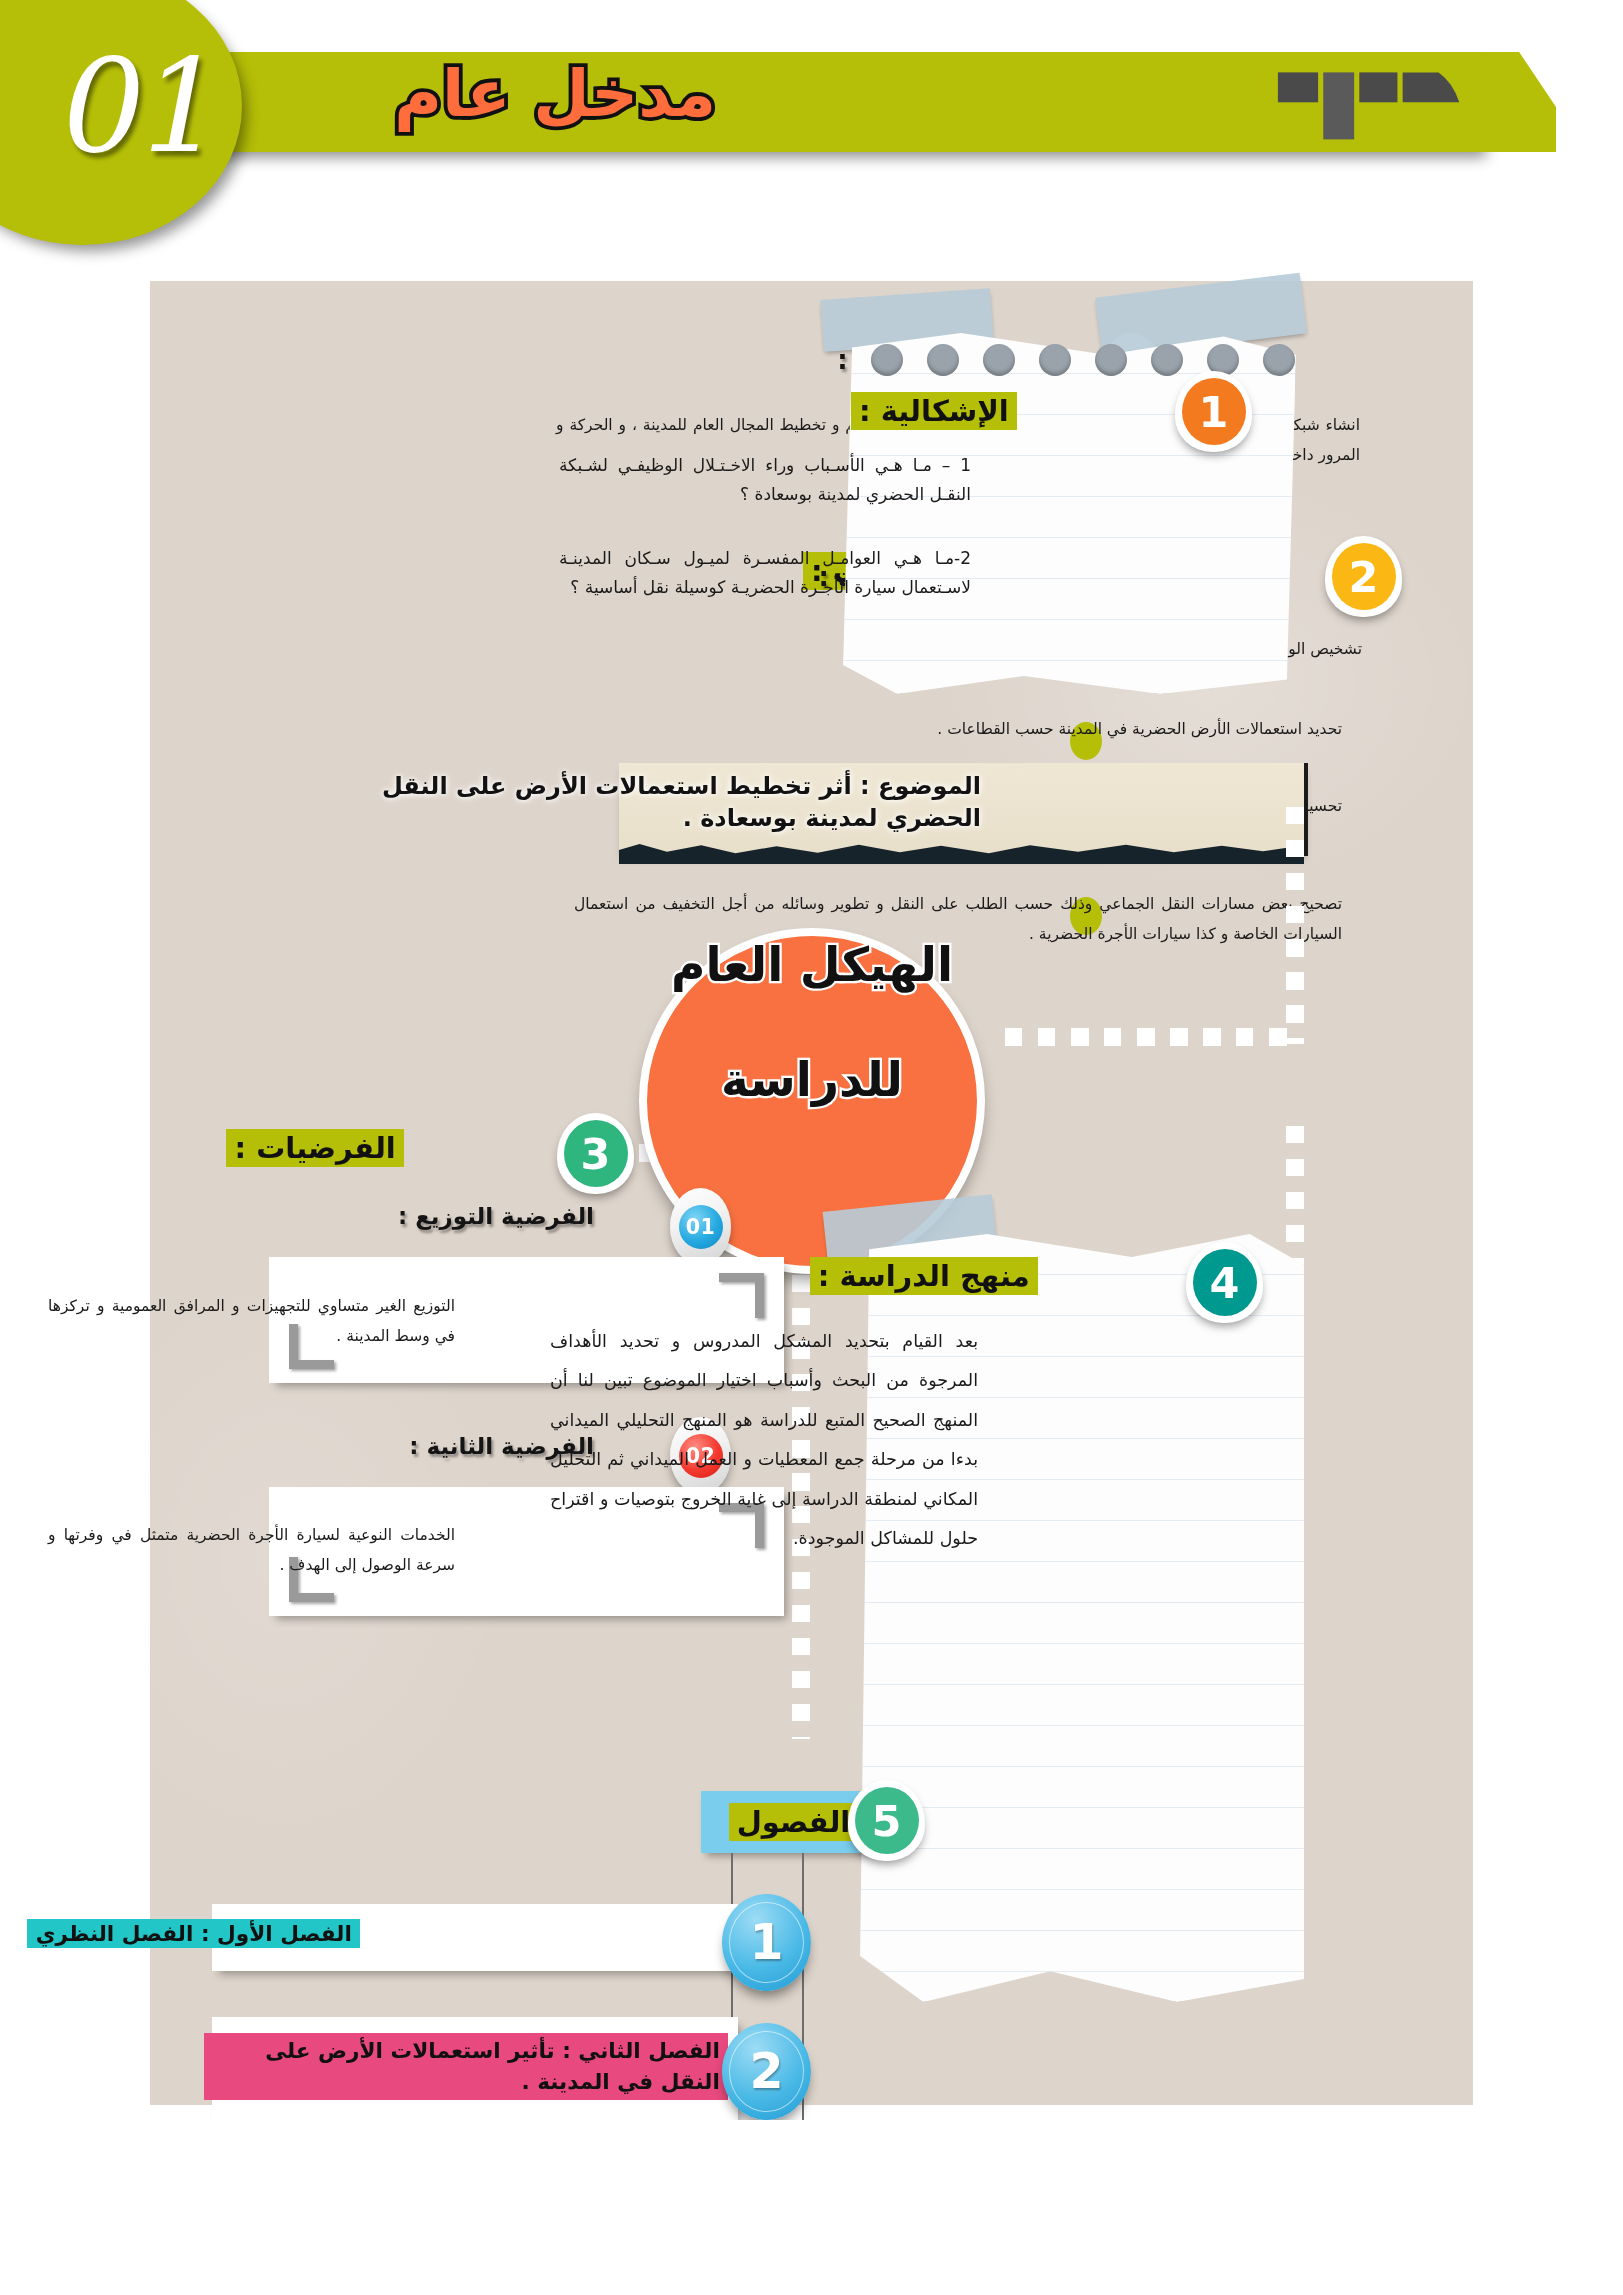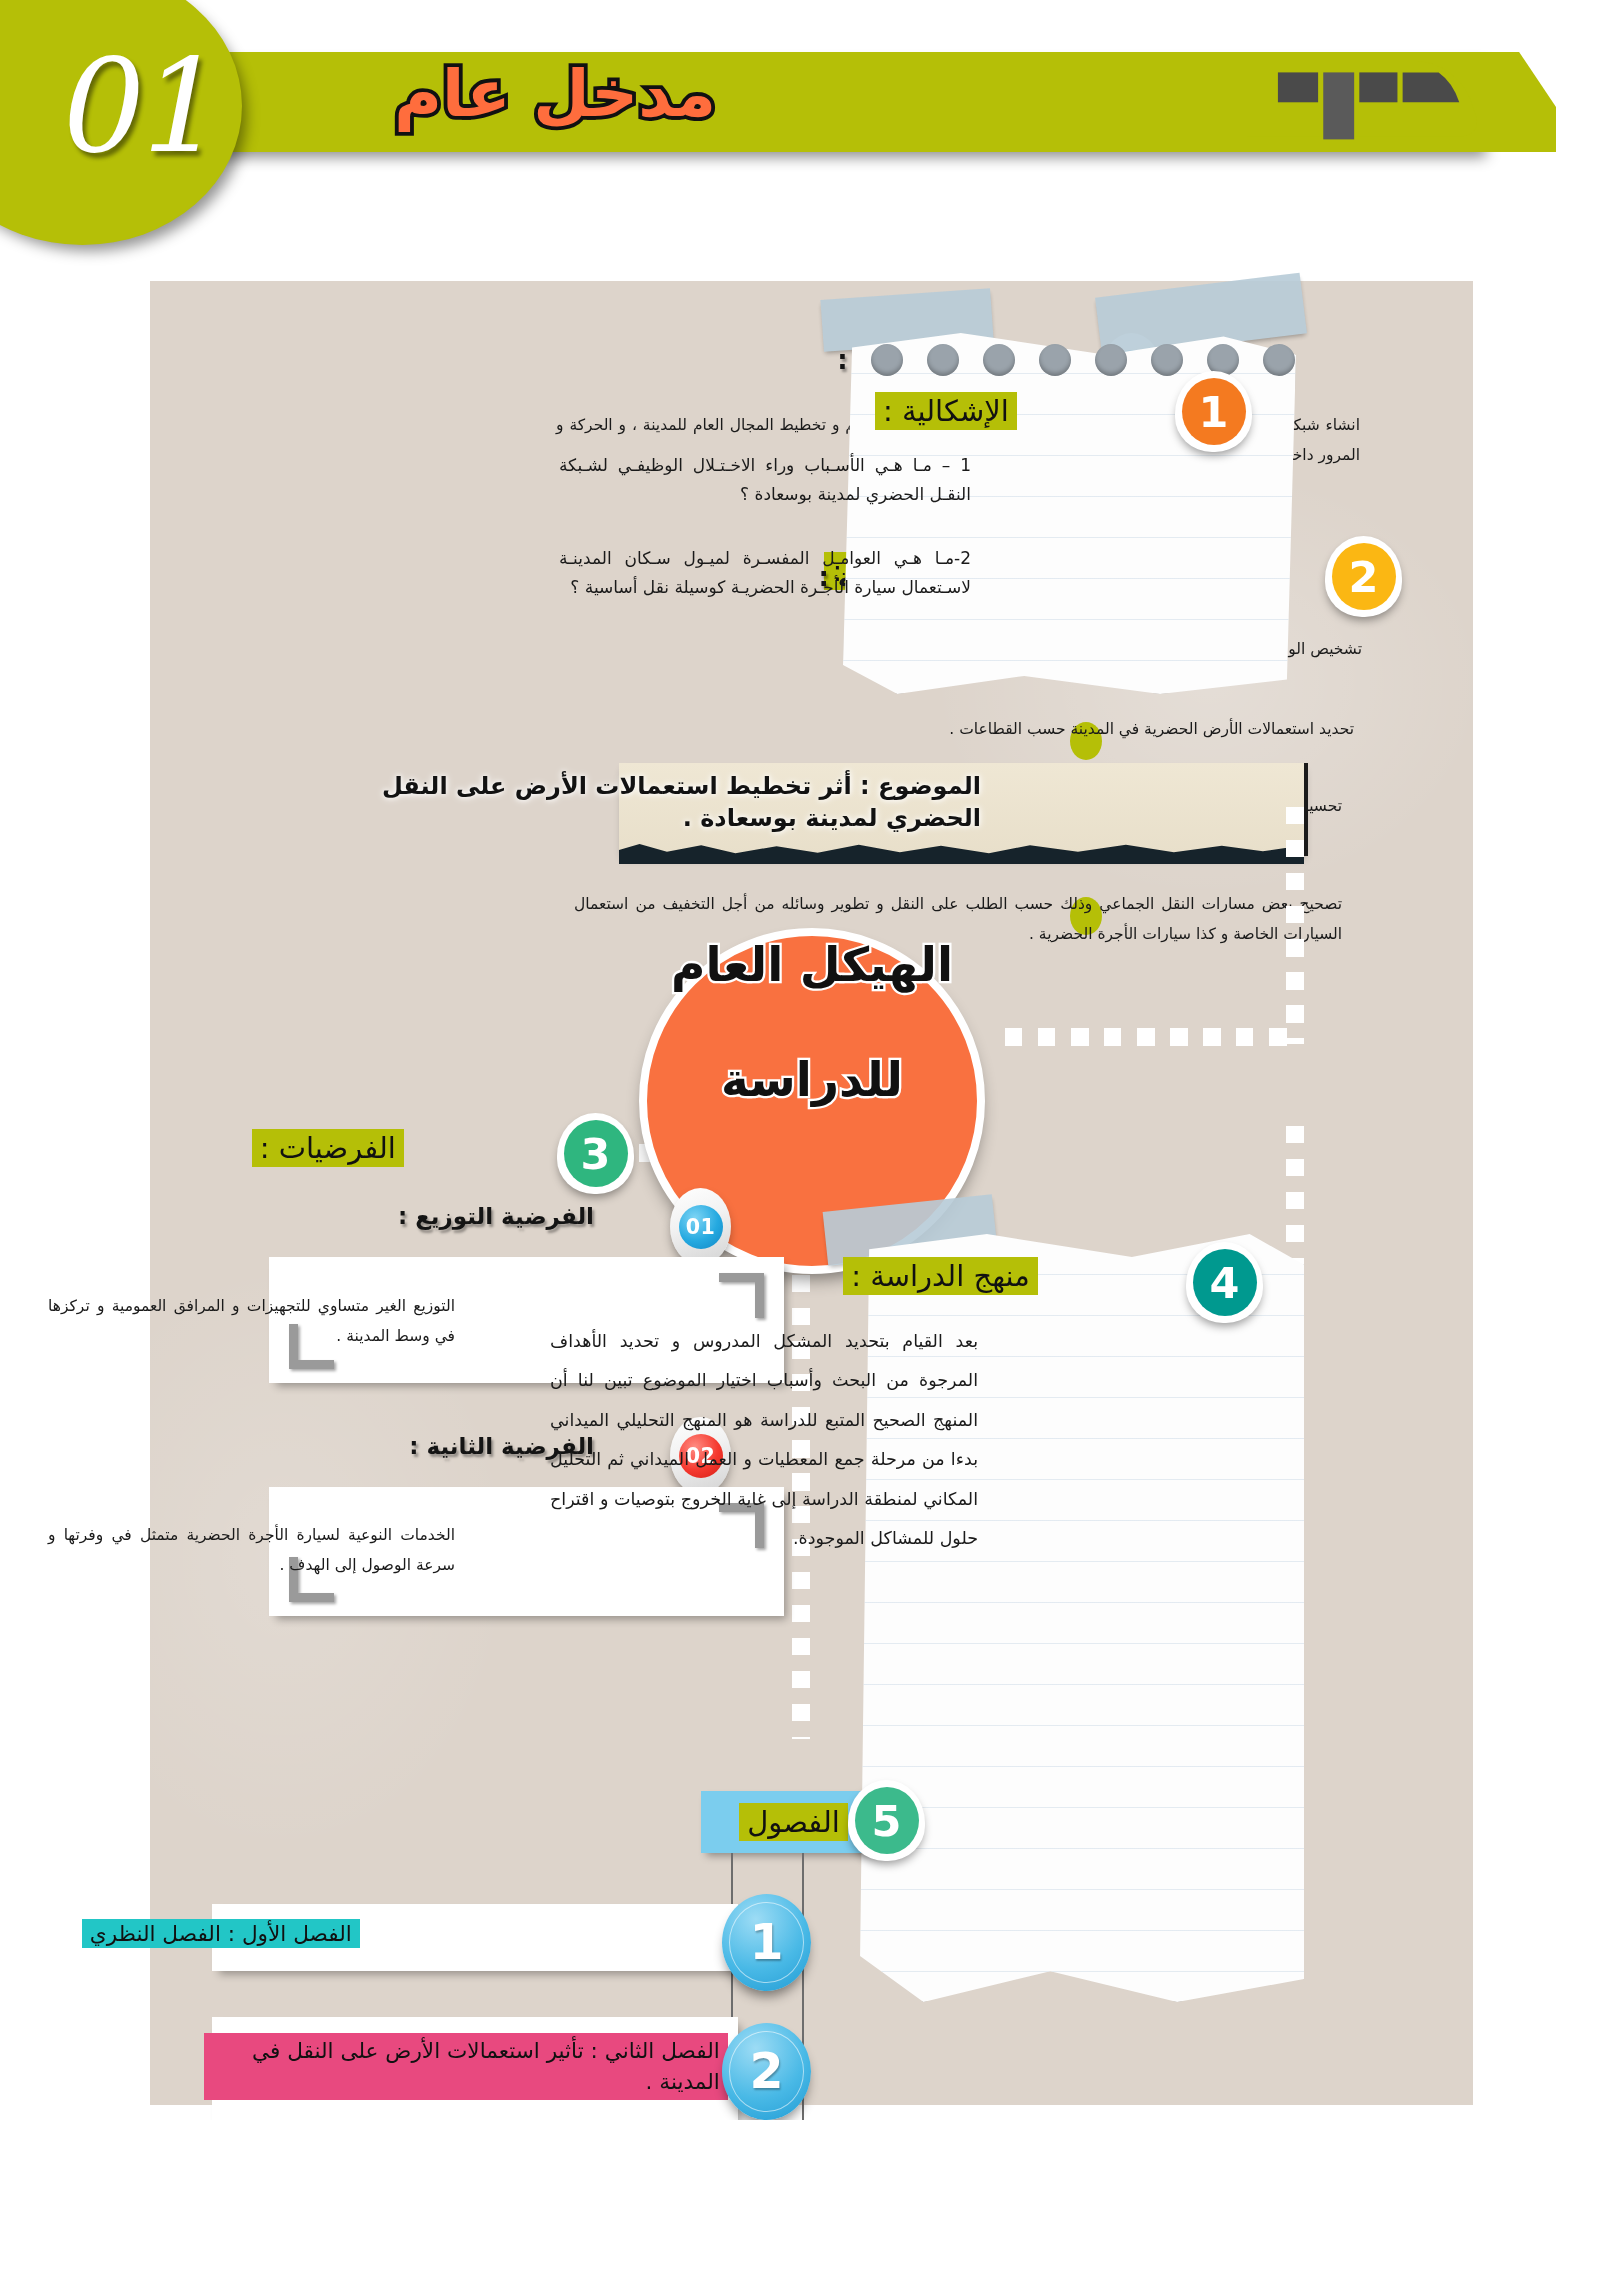--- a/index.html
+++ b/index.html
@@ -63,21 +63,21 @@
         display:flex;align-items:center;justify-content:center;
         color:#fff;font-size:43px;font-weight:bold;direction:ltr;
         font-family:"DejaVu Sans",sans-serif;}
   .sticker.orange b{background:#f47a20;}
   .sticker.amber  b{background:#fbb713;}
   .sticker.green  b{background:#3cba8c;}
   .sticker.teal   b{background:#00998f;}
   .sticker.mint   b{background:#2fb67f;}
 
   
-  .hl{display:inline-block;font-size:29px;font-weight:normal;color:#111;
+  .hl{display:inline-block;font-size:29px;font-weight:bold;color:#111;
       padding:2.1px 8.2px;white-space:nowrap;}
   .hl.olive{background:#b5bf07;}
   .hl.cyan {background:#22c6c6;margin-left:24px;}
   .hl.pink {background:#e8497f;}
   .hl.purp {background:#7d3f98;}
 
   
   .bullet{position:absolute;width:32px;height:38px;border-radius:50%;
           background:#b5bf07;}
 
@@ -182,21 +182,21 @@
   <div class="dots-h" style="left:982px;top:343px;width:165px;"></div>
 
   <div class="pill red" style="left:951px;top:273px;">
     <i>02</i>
   </div>
   <div class="sec-title ar" style="position:absolute;right:435px;top:281px;">الأهداف الثانوية :</div>
   <div class="bullet" style="left:940px;top:361px;"></div>
   <div class="body-txt ar" style="position:absolute;right:111px;top:353px;width:806px;">تشخيص الوضعية الراهنة لشبكة النقل الحضري في المدينة .</div>
 
   <div class="bullet" style="left:920px;top:441px;"></div>
-  <div class="body-txt ar" style="position:absolute;right:119px;top:433px;width:768px;">تحديد استعمالات الأرض الحضرية في المدينة حسب القطاعات .</div>
+  <div class="body-txt ar" style="position:absolute;right:131px;top:433px;width:768px;">تحديد استعمالات الأرض الحضرية في المدينة حسب القطاعات .</div>
 
   <div class="bullet" style="left:920px;top:518px;"></div>
   <div class="body-txt ar" style="position:absolute;right:131px;top:510px;width:768px;">تحسين شبكة النقل الحضري للمدينة حسب الإحتياجات الحالية و تماشيا مع الاحتياجات المستقبلية .</div>
 
   <div class="bullet" style="left:920px;top:616px;"></div>
   <div class="body-txt ar" style="position:absolute;right:131px;top:608px;width:768px;">تصحيح بعض مسارات النقل الجماعي وذلك حسب الطلب على النقل و تطوير وسائله من أجل التخفيف من استعمال السيارات الخاصة و كذا سيارات الأجرة الحضرية .</div>
 
   <div class="tape" style="left:672px;top:13px;width:170px;height:52px;transform:rotate(-4deg);"></div>
   <div class="tape" style="left:948px;top:4.1px;width:206px;height:61px;transform:rotate(-7deg);"></div>
   <div class="note" style="left:693px;top:52px;width:453px;height:361px;

